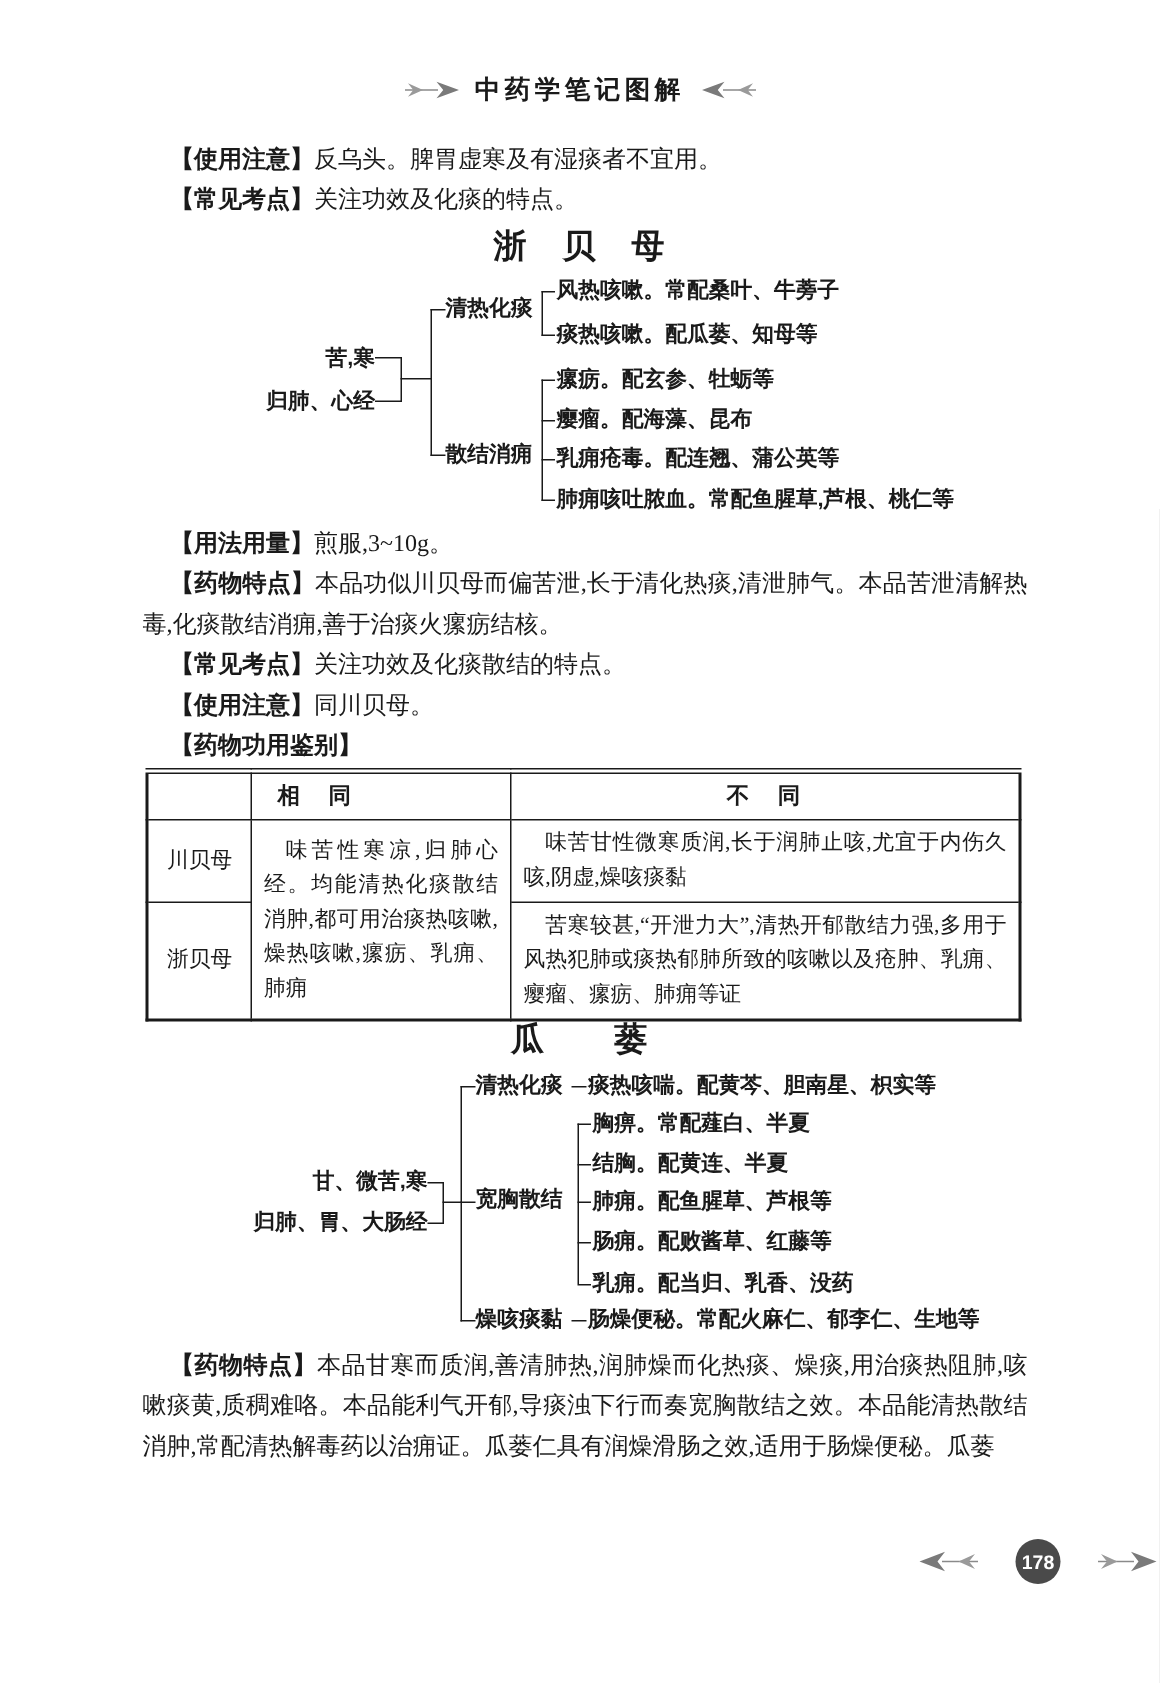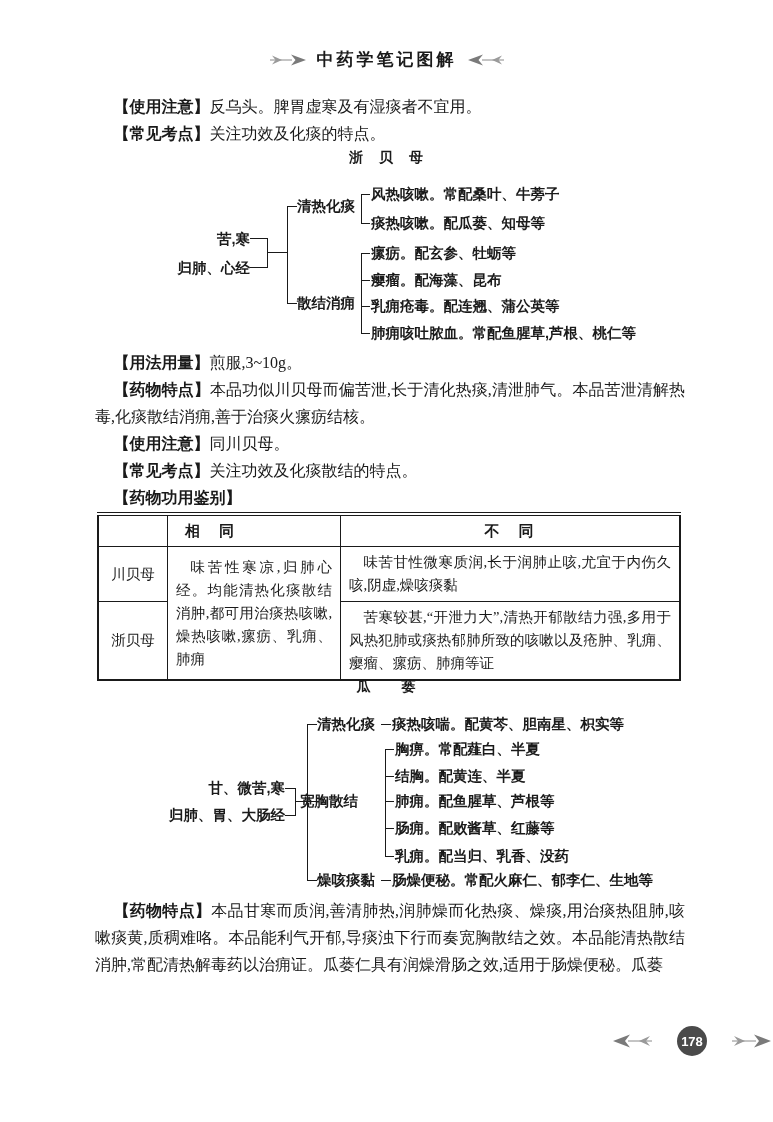--- a/index.html
+++ b/index.html
@@ -12,21 +12,21 @@
   
   .hdr{top:48px;left:0;width:773px;display:flex;align-items:center;justify-content:center;gap:10px;}
   .hdr-title{font-weight:bold;font-size:17px;letter-spacing:3px;}
   .orn{display:inline-block;line-height:0;}
   .orn.flip{transform:scaleX(-1);}
   
   .textcol{left:95px;width:590px;}
   .textcol p{margin:0;font-size:16px;line-height:27px;text-align:justify;text-indent:1.15em;letter-spacing:0;}
   .lbl{font-family:Liberation Sans, sans-serif;font-weight:bold;}
   
-  .sec-title{left:0;width:773px;text-align:center;font-weight:bold;font-size:14px;letter-spacing:1px;}
+  .sec-title{left:0;width:773px;text-align:center;font-weight:bold;font-size:22px;letter-spacing:1px;}
   
   .diagram{left:0;width:773px;}
   .node{position:absolute;font-family:"Liberation Sans","DejaVu Sans",sans-serif;
         font-weight:bold;font-size:14.5px;line-height:16px;white-space:nowrap;}
   .node.r{text-align:right;}
   .ln{position:absolute;background:#1a1a1a;display:block;}
   
   .cmp-table{border-collapse:collapse;width:584px;table-layout:fixed;
              font-size:14.5px;line-height:23px;}
   .cmp-table th,.cmp-table td{border:1px solid #1a1a1a;vertical-align:middle;}
@@ -98,22 +98,22 @@
     <i class="ln" style="left:361px;top:156px;width:9px;height:1px"></i>
     <span class="node" style="left:371px;top:68px;">瘰疬。配玄参、牡蛎等</span>
     <span class="node" style="left:371px;top:95px;">瘿瘤。配海藻、昆布</span>
     <span class="node" style="left:371px;top:121px;">乳痈疮毒。配连翘、蒲公英等</span>
     <span class="node" style="left:371px;top:148px;">肺痈咳吐脓血。常配鱼腥草,芦根、桃仁等</span>
   </div>
 
   <div class="blk textcol" style="top:349px;">
     <p><span class="lbl">【用法用量】</span><span>煎服,3~10g。</span></p>
     <p><span class="lbl">【药物特点】</span><span>本品功似川贝母而偏苦泄,长于清化热痰,清泄肺气。本品苦泄清解热毒,化痰散结消痈,善于治痰火瘰疬结核。</span></p>
+    <p><span class="lbl">【常见考点】</span><span>关注功效及化痰散结的特点。</span></p>
     <p><span class="lbl">【使用注意】</span><span>同川贝母。</span></p>
-    <p><span class="lbl">【常见考点】</span><span>关注功效及化痰散结的特点。</span></p>
     <p><span class="lbl">【药物功用鉴别】</span></p>
   </div>
 
   <div class="blk" style="top:512px;left:97px;">
     <table class="cmp-table">
       <tbody>
           <tr>
         <th class="td-name"></th>
         <th class="td-same">相　同</th>
         <th>不　同</th>
@@ -143,21 +143,21 @@
     <i class="ln" style="left:295px;top:95px;width:13px;height:1px"></i>
     <i class="ln" style="left:307px;top:18px;width:1px;height:157px"></i>
     <i class="ln" style="left:307px;top:18px;width:10px;height:1px"></i>
     <i class="ln" style="left:307px;top:95px;width:10px;height:1px"></i>
     <i class="ln" style="left:307px;top:174px;width:10px;height:1px"></i>
 
     <span class="node" style="left:317px;top:10px;">清热化痰</span>
     <i class="ln" style="left:381px;top:18px;width:10px;height:1px"></i>
     <span class="node" style="left:392px;top:10px;">痰热咳喘。配黄芩、胆南星、枳实等</span>
 
-    <span class="node" style="left:300px;top:87px;">宽胸散结</span>
+    <span class="node" style="left:317px;top:87px;font-family:Liberation Mono, monospace;">宽胸散结</span>
     <i class="ln" style="left:385px;top:43px;width:1px;height:107px"></i>
     <i class="ln" style="left:385px;top:43px;width:9px;height:1px"></i>
     <i class="ln" style="left:385px;top:70px;width:9px;height:1px"></i>
     <i class="ln" style="left:385px;top:95px;width:9px;height:1px"></i>
     <i class="ln" style="left:385px;top:122px;width:9px;height:1px"></i>
     <i class="ln" style="left:385px;top:150px;width:9px;height:1px"></i>
     <span class="node" style="left:395px;top:35px;">胸痹。常配薤白、半夏</span>
     <span class="node" style="left:395px;top:62px;">结胸。配黄连、半夏</span>
     <span class="node" style="left:395px;top:87px;">肺痈。配鱼腥草、芦根等</span>
     <span class="node" style="left:395px;top:114px;">肠痈。配败酱草、红藤等</span>

